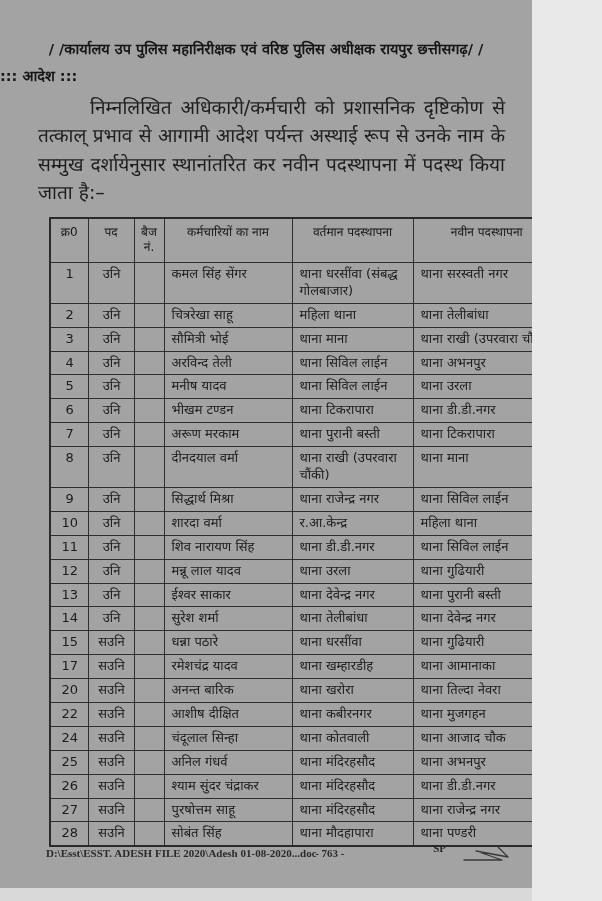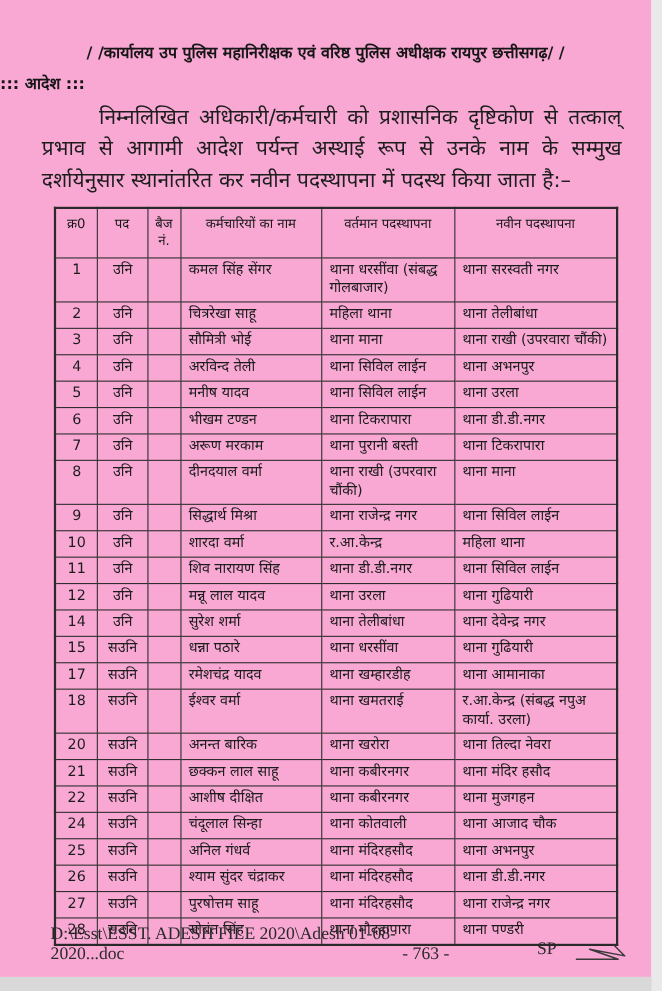--- a/index.html
+++ b/index.html
@@ -4,22 +4,22 @@
 <style>
   html,body{margin:0;padding:0;}
   body{
     width:602px;height:901px;
     background:#e9e9e9;
     font-family:"DejaVu Sans",sans-serif;
     -webkit-font-smoothing:antialiased;
   }
   .page{
     position:relative;
-    width:592px;height:901px;
-    background:#f9a8d4;
+    width:532px;height:901px;
+    background:#a3a3a3;
     overflow:hidden;
     color:#1c1c1c;
   }
   .doc-title{
     margin:40px 10px 0 10px;
     text-align:center;
     font-weight:bold;
     font-size:14.5px;
     line-height:1.3;
     color:#161616;
@@ -70,25 +70,26 @@
   .col-badge{width:30px;}
   .col-name{width:128px;}
   .col-current{width:121px;}
   .col-new{width:148px;}
   .footer{
     position:absolute;
     left:46px;
     right:18px;
     top:841px;
     display:flex;
-    align-items:flex-end;
+    align-items:center;
     justify-content:space-between;
     font-family:"Liberation Serif",serif;
-    font-size:16px;
+    font-size:11px;
     color:#2a2a2a;
+    font-weight:bold;
   }
   .footer .file-path{ max-width:330px; }
   .footer .page-num{ margin-left:-90px; }
   .sp-block{
     display:flex;
     align-items:flex-start;
     gap:16px;
   }
   .sp-block .initials{ padding-top:1px; }
   .signature svg{ display:block; }
@@ -218,20 +219,28 @@
     </tr>
         <tr>
       <td class="c-serial">12</td>
       <td class="c-post">उनि</td>
       <td class="c-badge"></td>
       <td class="c-name">मन्नू लाल यादव</td>
       <td class="c-current">थाना उरला</td>
       <td class="c-new">थाना गुढियारी</td>
     </tr>
         <tr>
+      <td class="c-serial">13</td>
+      <td class="c-post">उनि</td>
+      <td class="c-badge"></td>
+      <td class="c-name">ईश्वर साकार</td>
+      <td class="c-current">थाना देवेन्द्र नगर</td>
+      <td class="c-new">थाना पुरानी बस्ती</td>
+    </tr>
+        <tr>
       <td class="c-serial">14</td>
       <td class="c-post">उनि</td>
       <td class="c-badge"></td>
       <td class="c-name">सुरेश शर्मा</td>
       <td class="c-current">थाना तेलीबांधा</td>
       <td class="c-new">थाना देवेन्द्र नगर</td>
     </tr>
         <tr>
       <td class="c-serial">15</td>
       <td class="c-post">सउनि</td>
@@ -242,42 +251,26 @@
     </tr>
         <tr>
       <td class="c-serial">17</td>
       <td class="c-post">सउनि</td>
       <td class="c-badge"></td>
       <td class="c-name">रमेशचंद्र यादव</td>
       <td class="c-current">थाना खम्हारडीह</td>
       <td class="c-new">थाना आमानाका</td>
     </tr>
         <tr>
-      <td class="c-serial">18</td>
-      <td class="c-post">सउनि</td>
-      <td class="c-badge"></td>
-      <td class="c-name">ईश्वर वर्मा</td>
-      <td class="c-current">थाना खमतराई</td>
-      <td class="c-new">र.आ.केन्द्र (संबद्ध नपुअ कार्या. उरला)</td>
-    </tr>
-        <tr>
       <td class="c-serial">20</td>
       <td class="c-post">सउनि</td>
       <td class="c-badge"></td>
       <td class="c-name">अनन्त बारिक</td>
       <td class="c-current">थाना खरोरा</td>
       <td class="c-new">थाना तिल्दा नेवरा</td>
-    </tr>
-        <tr>
-      <td class="c-serial">21</td>
-      <td class="c-post">सउनि</td>
-      <td class="c-badge"></td>
-      <td class="c-name">छक्कन लाल साहू</td>
-      <td class="c-current">थाना कबीरनगर</td>
-      <td class="c-new">थाना मंदिर हसौद</td>
     </tr>
         <tr>
       <td class="c-serial">22</td>
       <td class="c-post">सउनि</td>
       <td class="c-badge"></td>
       <td class="c-name">आशीष दीक्षित</td>
       <td class="c-current">थाना कबीरनगर</td>
       <td class="c-new">थाना मुजगहन</td>
     </tr>
         <tr>

